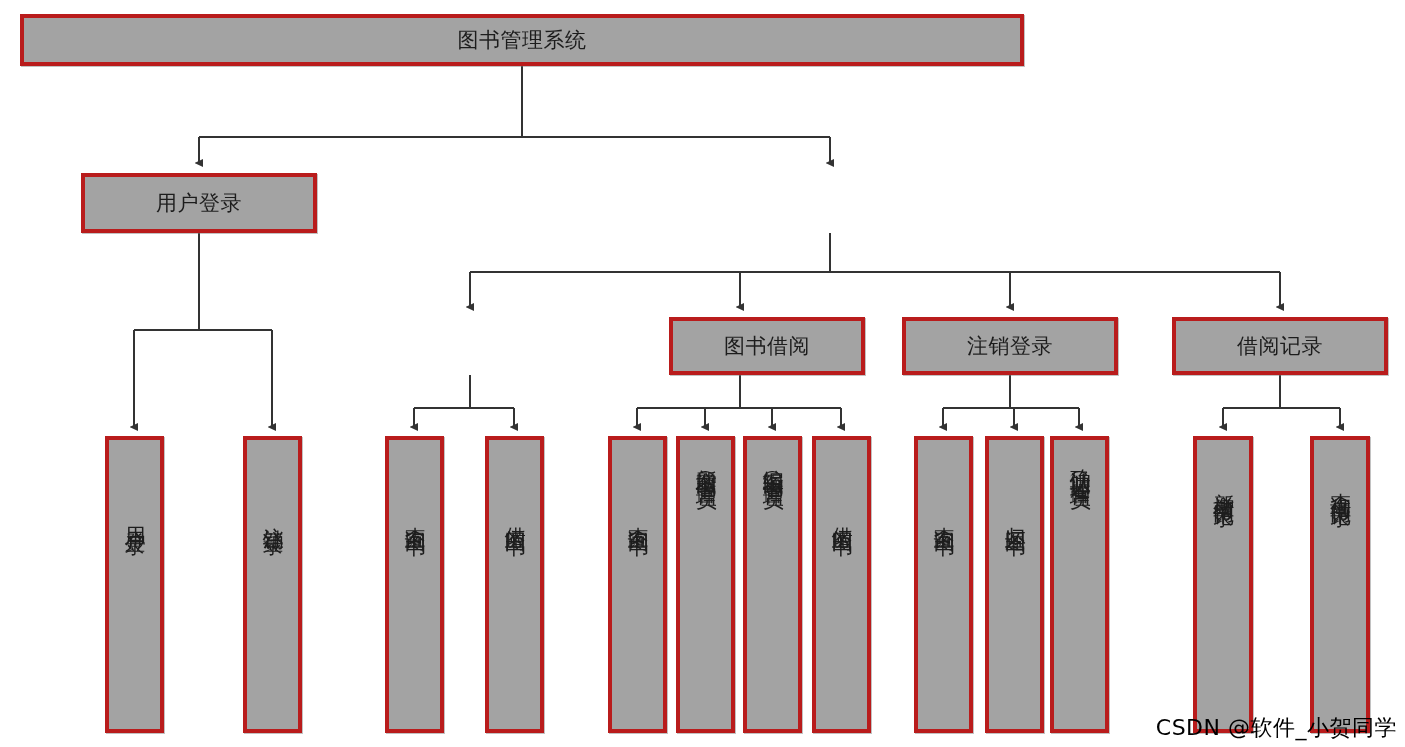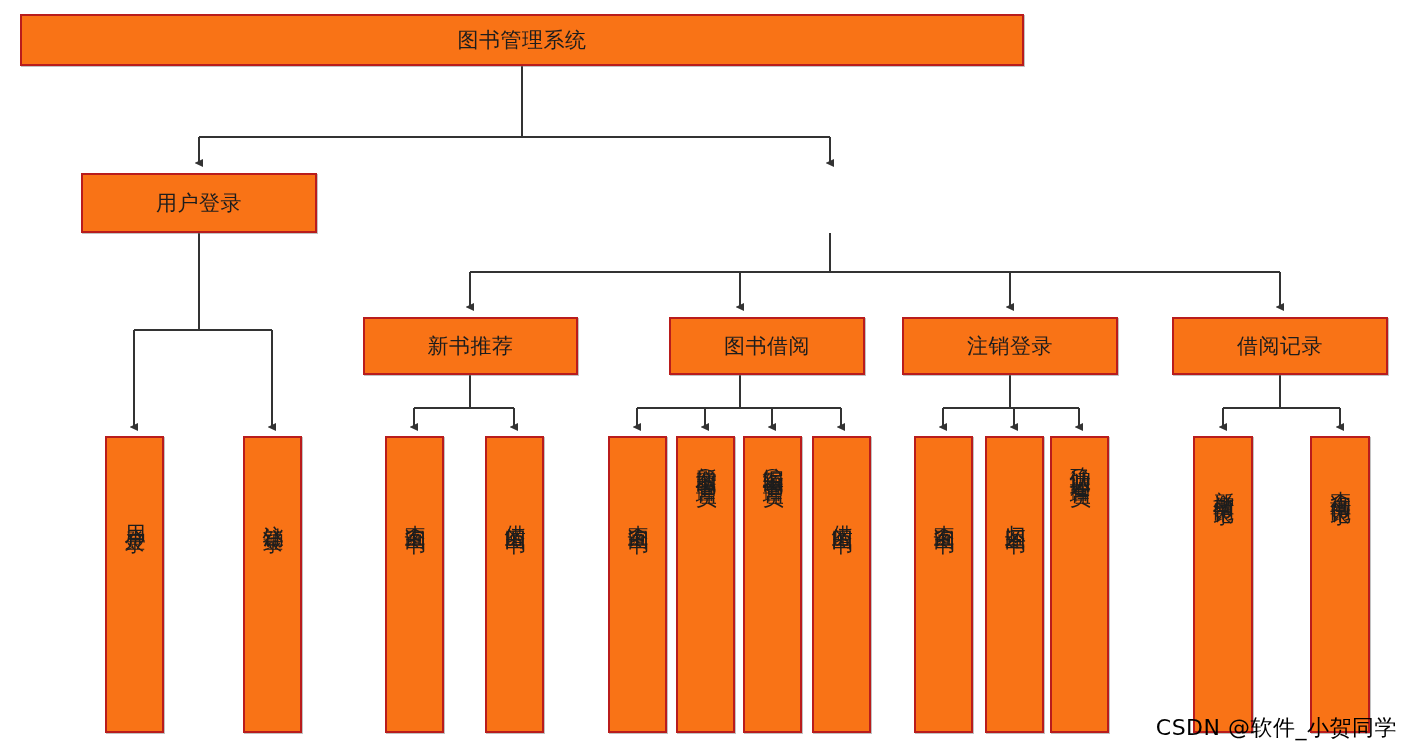--- a/index.html
+++ b/index.html
@@ -27,22 +27,22 @@
     position: absolute;
     left: 0;
     top: 0;
     width: 1405px;
     height: 747px;
     pointer-events: none;
   }
   .node {
     position: absolute;
     box-sizing: border-box;
-    background: #f97316;
-    border: 2px solid #b91c1c;
+    background: #a3a3a3;
+    border: 4px solid #b91c1c;
     box-shadow: 1px 1px 0 rgba(120,120,120,0.45);
     display: flex;
     align-items: center;
     justify-content: center;
     overflow: hidden;
   }
   .node .node-label {
     font-size: 21px;
     line-height: 1.25;
     letter-spacing: 0.5px;
@@ -136,23 +136,20 @@
   </svg>
 
   <div class="node" style="left:20px; top:14px; width:1004px; height:52px;">
     <span class="node-label">图书管理系统</span>
   </div>
 
   <div class="node" style="left:81px; top:173px; width:236px; height:60px;">
     <span class="node-label">用户登录</span>
   </div>
 
-  <div class="node" style="left:363px; top:317px; width:215px; height:58px;">
-    <span class="node-label">新书推荐</span>
-  </div>
   <div class="node" style="left:669px; top:317px; width:196px; height:58px;">
     <span class="node-label">图书借阅</span>
   </div>
   <div class="node" style="left:902px; top:317px; width:216px; height:58px;">
     <span class="node-label">注销登录</span>
   </div>
   <div class="node" style="left:1172px; top:317px; width:216px; height:58px;">
     <span class="node-label">借阅记录</span>
   </div>
 

